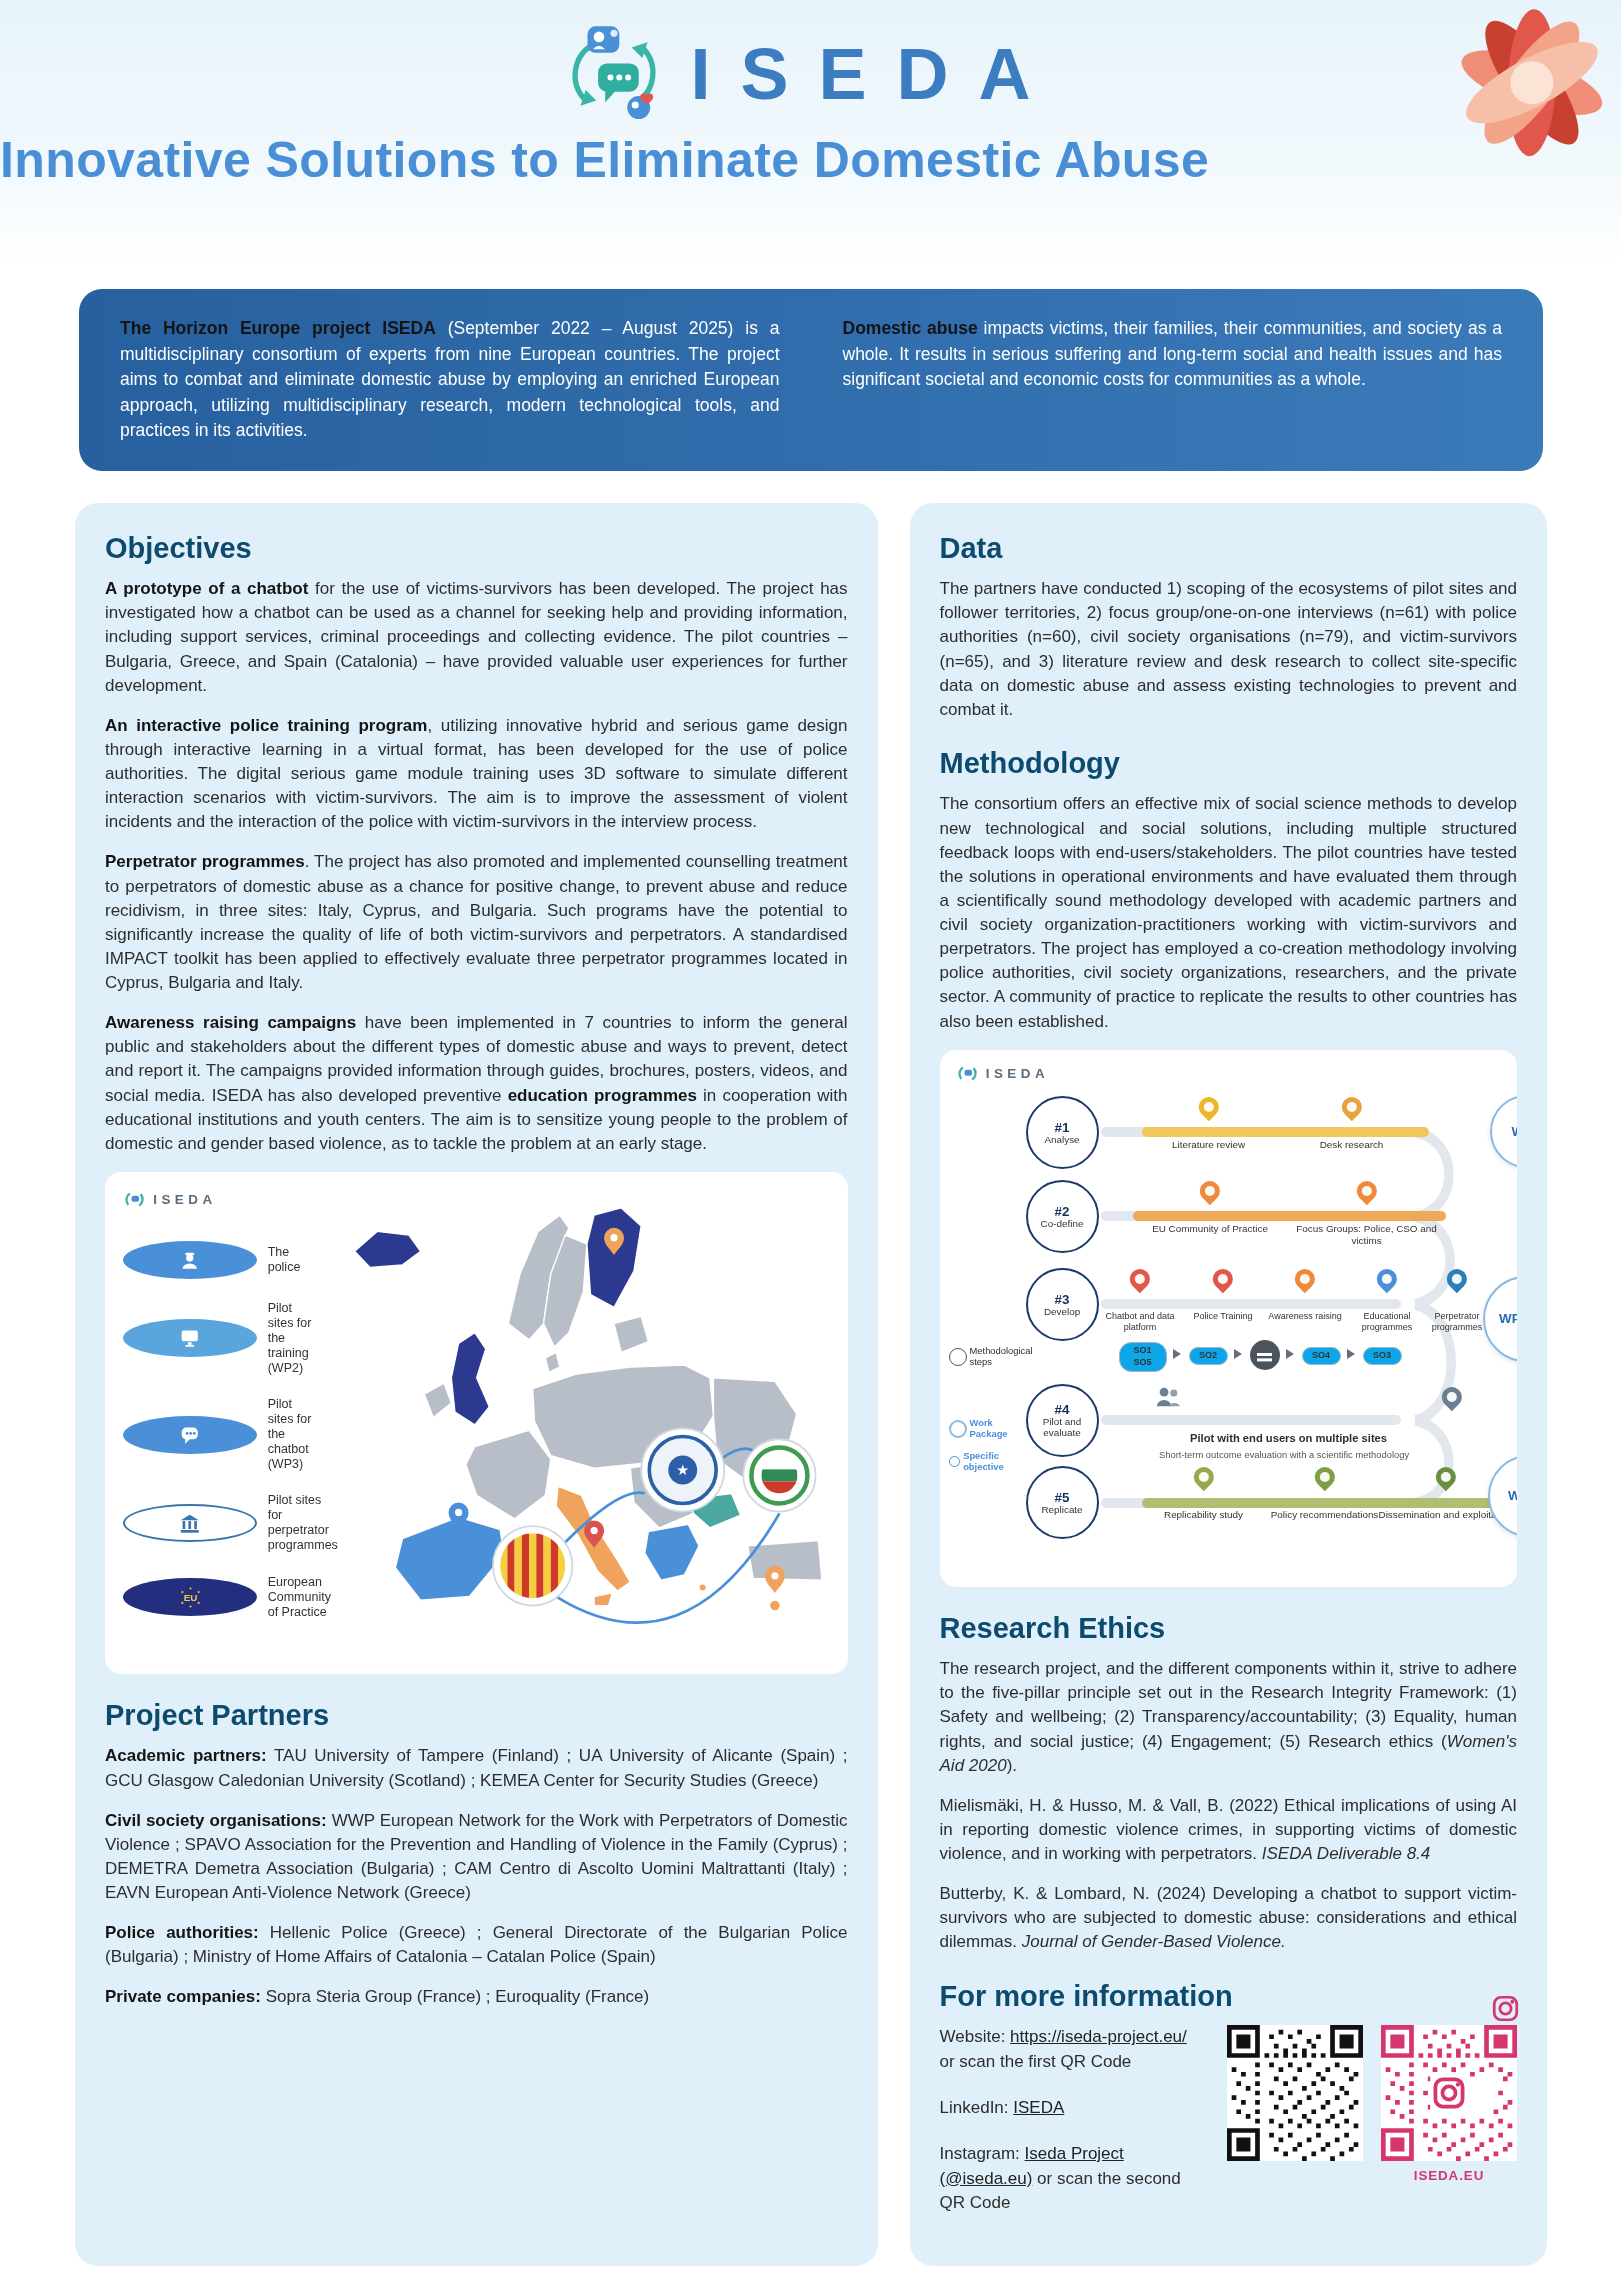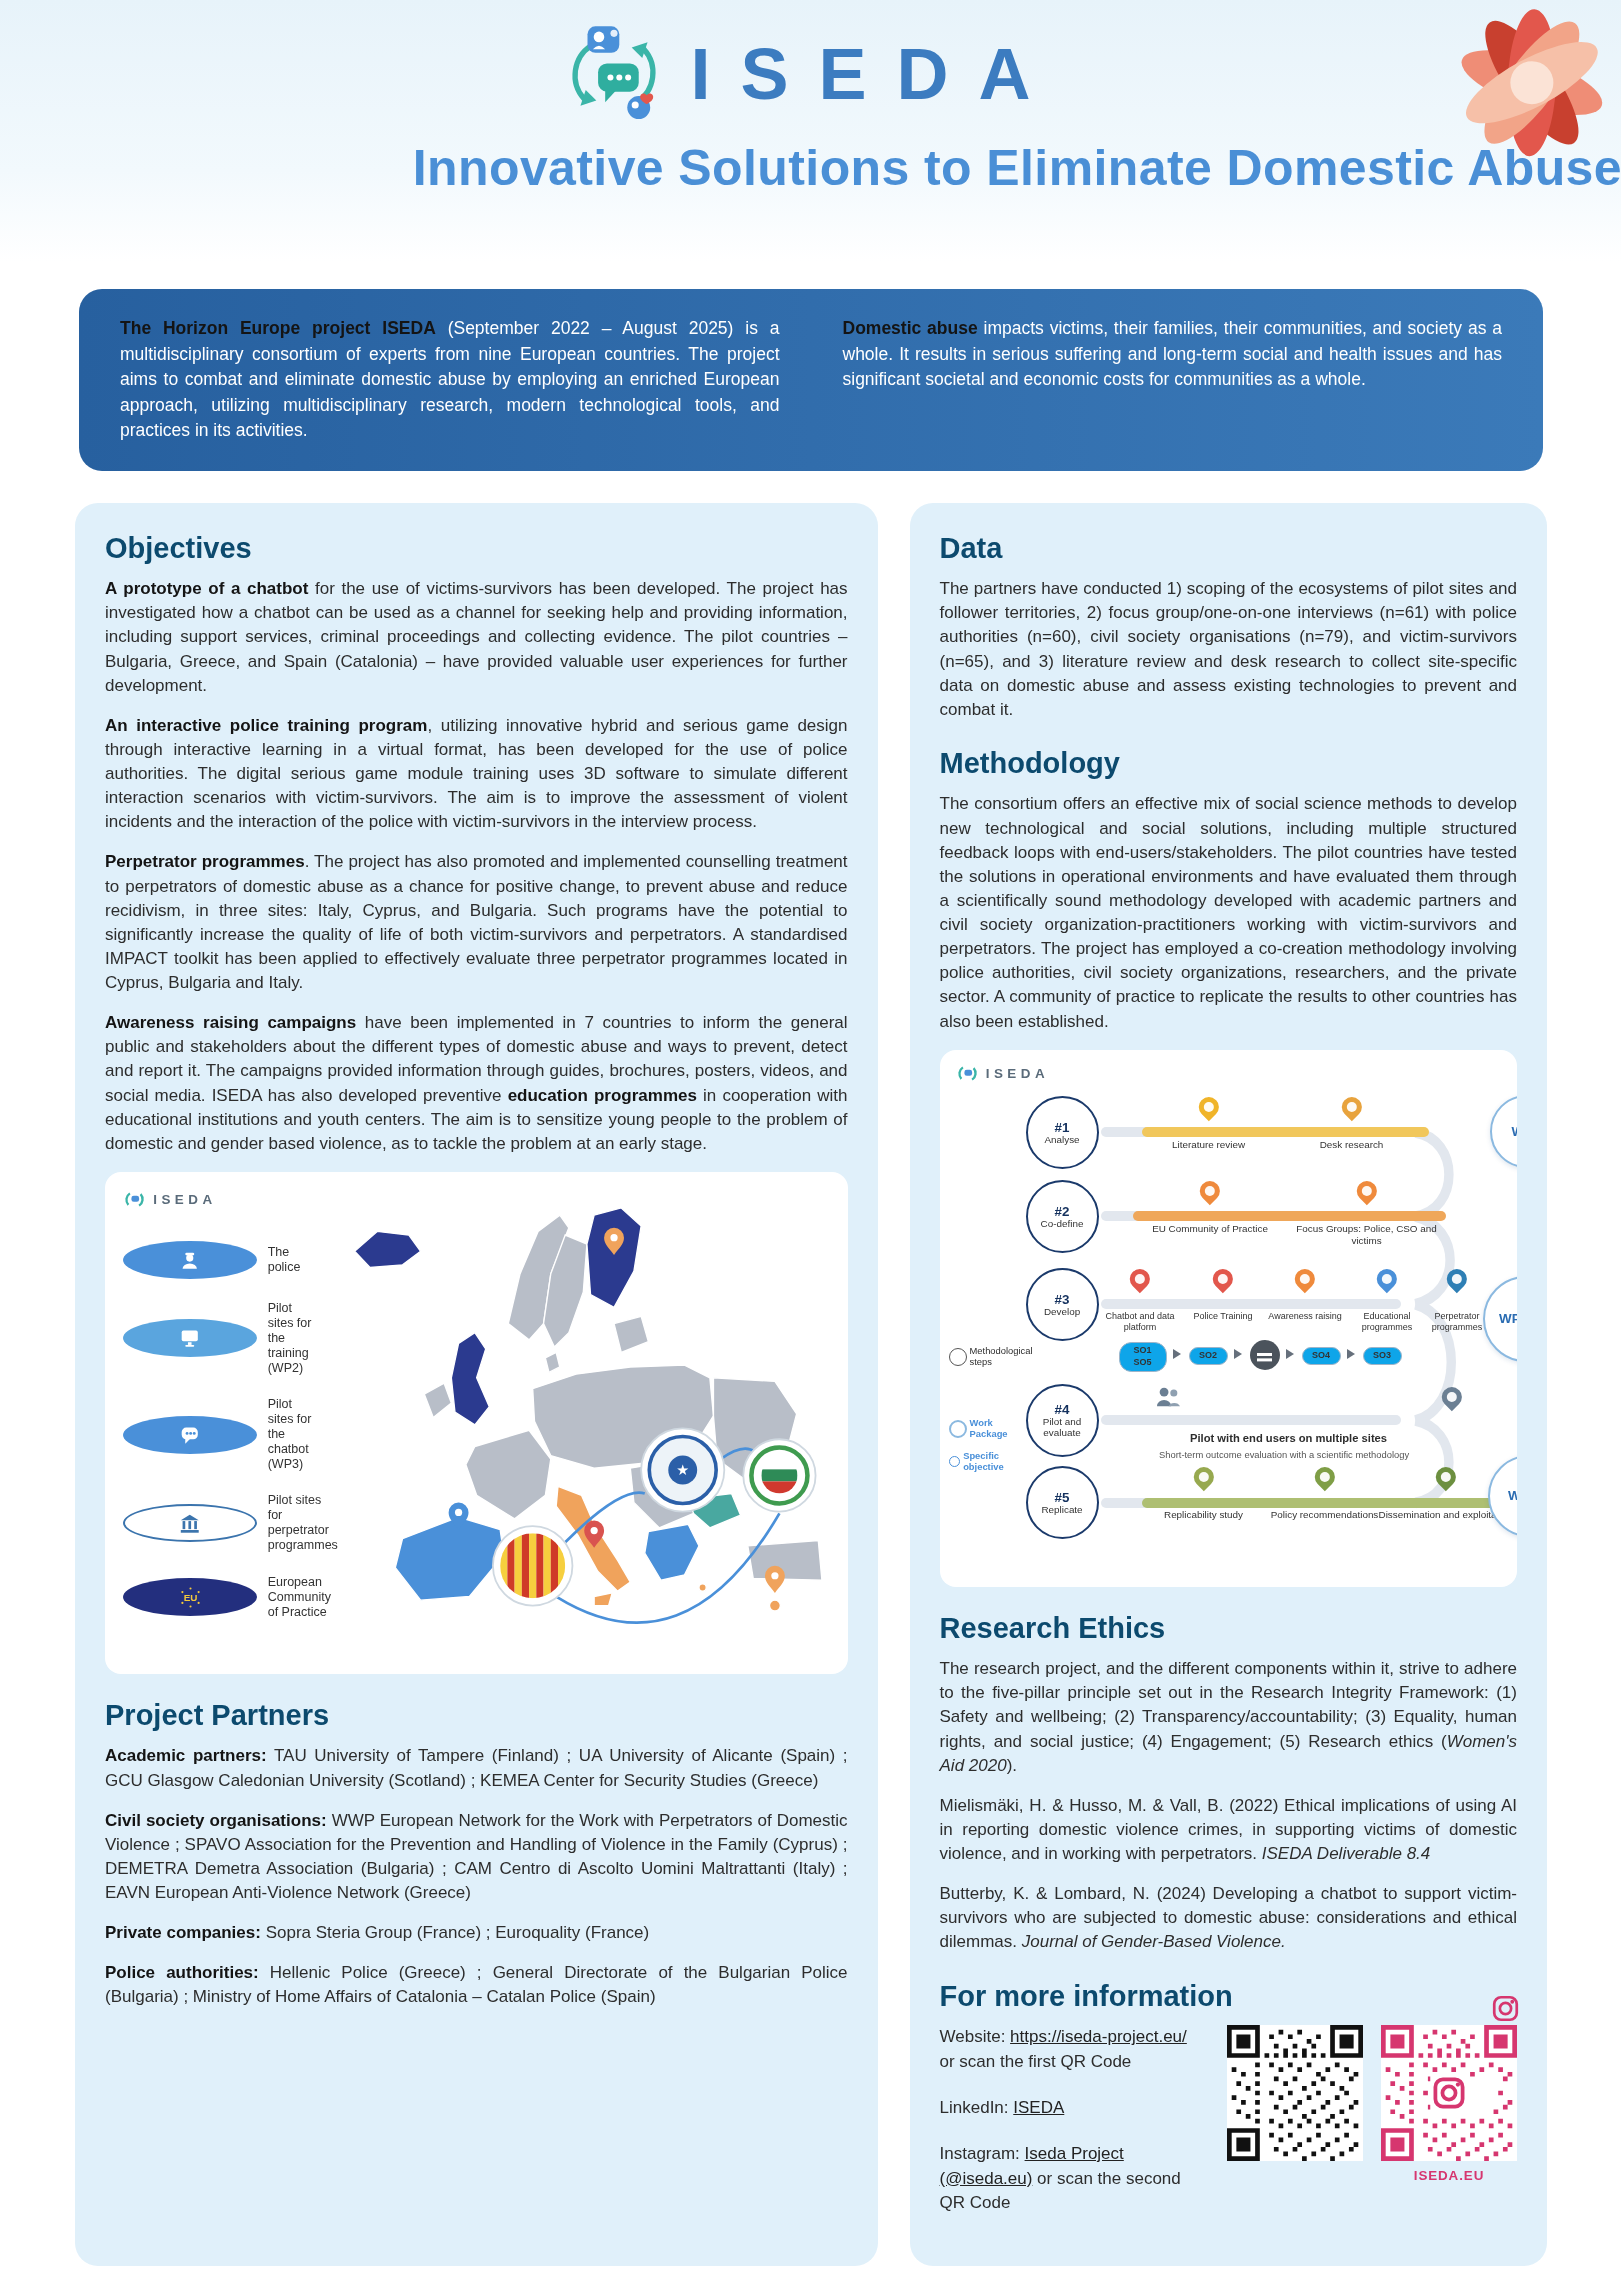--- a/index.html
+++ b/index.html
@@ -6,21 +6,21 @@
 html,body{background:#fff}
 body{width:1622px;font-family:"Liberation Sans",sans-serif;color:#2d2d2d}
 .poster{width:1622px;display:flex;flex-direction:column}
 
 
 .top{position:relative;padding-top:16px;height:262px;background:linear-gradient(180deg,#e7f3fa 0%,#f2f9fd 65%,#ffffff 100%)}
 .logo-row{display:flex;align-items:center;justify-content:center;gap:23px;padding-top:5.4px}
 .logo-icon svg{width:106px;height:106px;display:block}
 .logo-text{font-size:72px;font-weight:700;color:#3c7cc0;letter-spacing:30px}
 .hands{position:absolute;top:-7.2px;right:-12.5px;width:269px;height:193px;pointer-events:none}
-.title{text-align:right;color:#4a8fd6;font-size:50px;font-weight:800;margin-top:12px;letter-spacing:0.4px}
+.title{text-align:left;color:#4a8fd6;font-size:50px;font-weight:800;margin-top:4px;letter-spacing:0.4px}
 
 
 .intro{margin:27px 79px 0;display:flex;gap:63px;background:linear-gradient(90deg,#27609f,#3b7ab9);border-radius:23px;padding:27px 41px}
 .intro p{color:#fff;font-size:17.5px;line-height:1.46;text-align:justify;flex:1}
 .intro .lead{font-weight:bold}
 
 
 .main{display:flex;gap:32px;margin:32px 75px 0;align-items:stretch}
 .panel{flex:1;background:#e0f0fa;border-radius:23px;padding:29px 30px}
 h2.section{color:#0c4a6e;font-size:29px;font-weight:700;margin:25px 0 12.5px}
@@ -285,22 +285,22 @@
               <circle cx="300" cy="379" r="4" fill="#fff"></circle>
             <path transform="translate(500,448)" d="M0,0C-6,-8 -11,-12 -11,-19a11,11 0 1 1 22,0C11,-12 6,-8 0,0Z" fill="#f0a35c"></path>
               <circle cx="500" cy="429" r="4" fill="#fff"></circle>
           </g>
         </svg>
       </div>
 
       <h2 class="section">Project Partners</h2>
       <p class="body-p"><span class="lead">Academic partners:</span><span> TAU University of Tampere (Finland) ; UA  University of Alicante (Spain) ; GCU  Glasgow Caledonian University (Scotland) ; KEMEA  Center for Security Studies (Greece)</span></p>
       <p class="body-p"><span class="lead">Civil society organisations:</span><span> WWP   European Network for the Work with Perpetrators of Domestic Violence ; SPAVO  Association for the Prevention and Handling of Violence in the Family (Cyprus) ; DEMETRA   Demetra Association (Bulgaria) ; CAM  Centro di Ascolto Uomini Maltrattanti (Italy) ; EAVN  European Anti-Violence Network (Greece)</span></p>
+      <p class="body-p"><span class="lead">Police authorities:</span><span> Hellenic Police  (Greece) ; General Directorate of the Bulgarian Police  (Bulgaria) ; Ministry of Home Affairs of Catalonia – Catalan Police  (Spain)</span></p>
       <p class="body-p"><span class="lead">Private companies:</span><span> Sopra Steria Group  (France) ; Euroquality  (France)</span></p>
-      <p class="body-p"><span class="lead">Police authorities:</span><span> Hellenic Police  (Greece) ; General Directorate of the Bulgarian Police  (Bulgaria) ; Ministry of Home Affairs of Catalonia – Catalan Police  (Spain)</span></p>
     </div>
 
     <div class="panel">
       <h2 class="section first">Data</h2>
       <p class="body-p">The partners have conducted 1) scoping of the ecosystems of pilot sites and follower territories, 2) focus group/one-on-one interviews (n=61) with police authorities (n=60), civil society organisations (n=79), and victim-survivors (n=65), and 3) literature review and desk research to collect site-specific data on domestic abuse and assess existing technologies to prevent and combat it.</p>
 
       <h2 class="section">Methodology</h2>
       <p class="body-p">The consortium offers an effective mix of social science methods to develop new technological and social solutions, including multiple structured feedback loops with end-users/stakeholders. The pilot countries have tested the solutions in operational environments and have evaluated them through a scientifically sound methodology developed with academic partners and civil society organization-practitioners working with victim-survivors and perpetrators. The project has employed a co-creation methodology involving police authorities, civil society organizations, researchers, and the private sector. A community of practice to replicate the results to other countries has also been established.</p>
 
       <div class="diagram">

